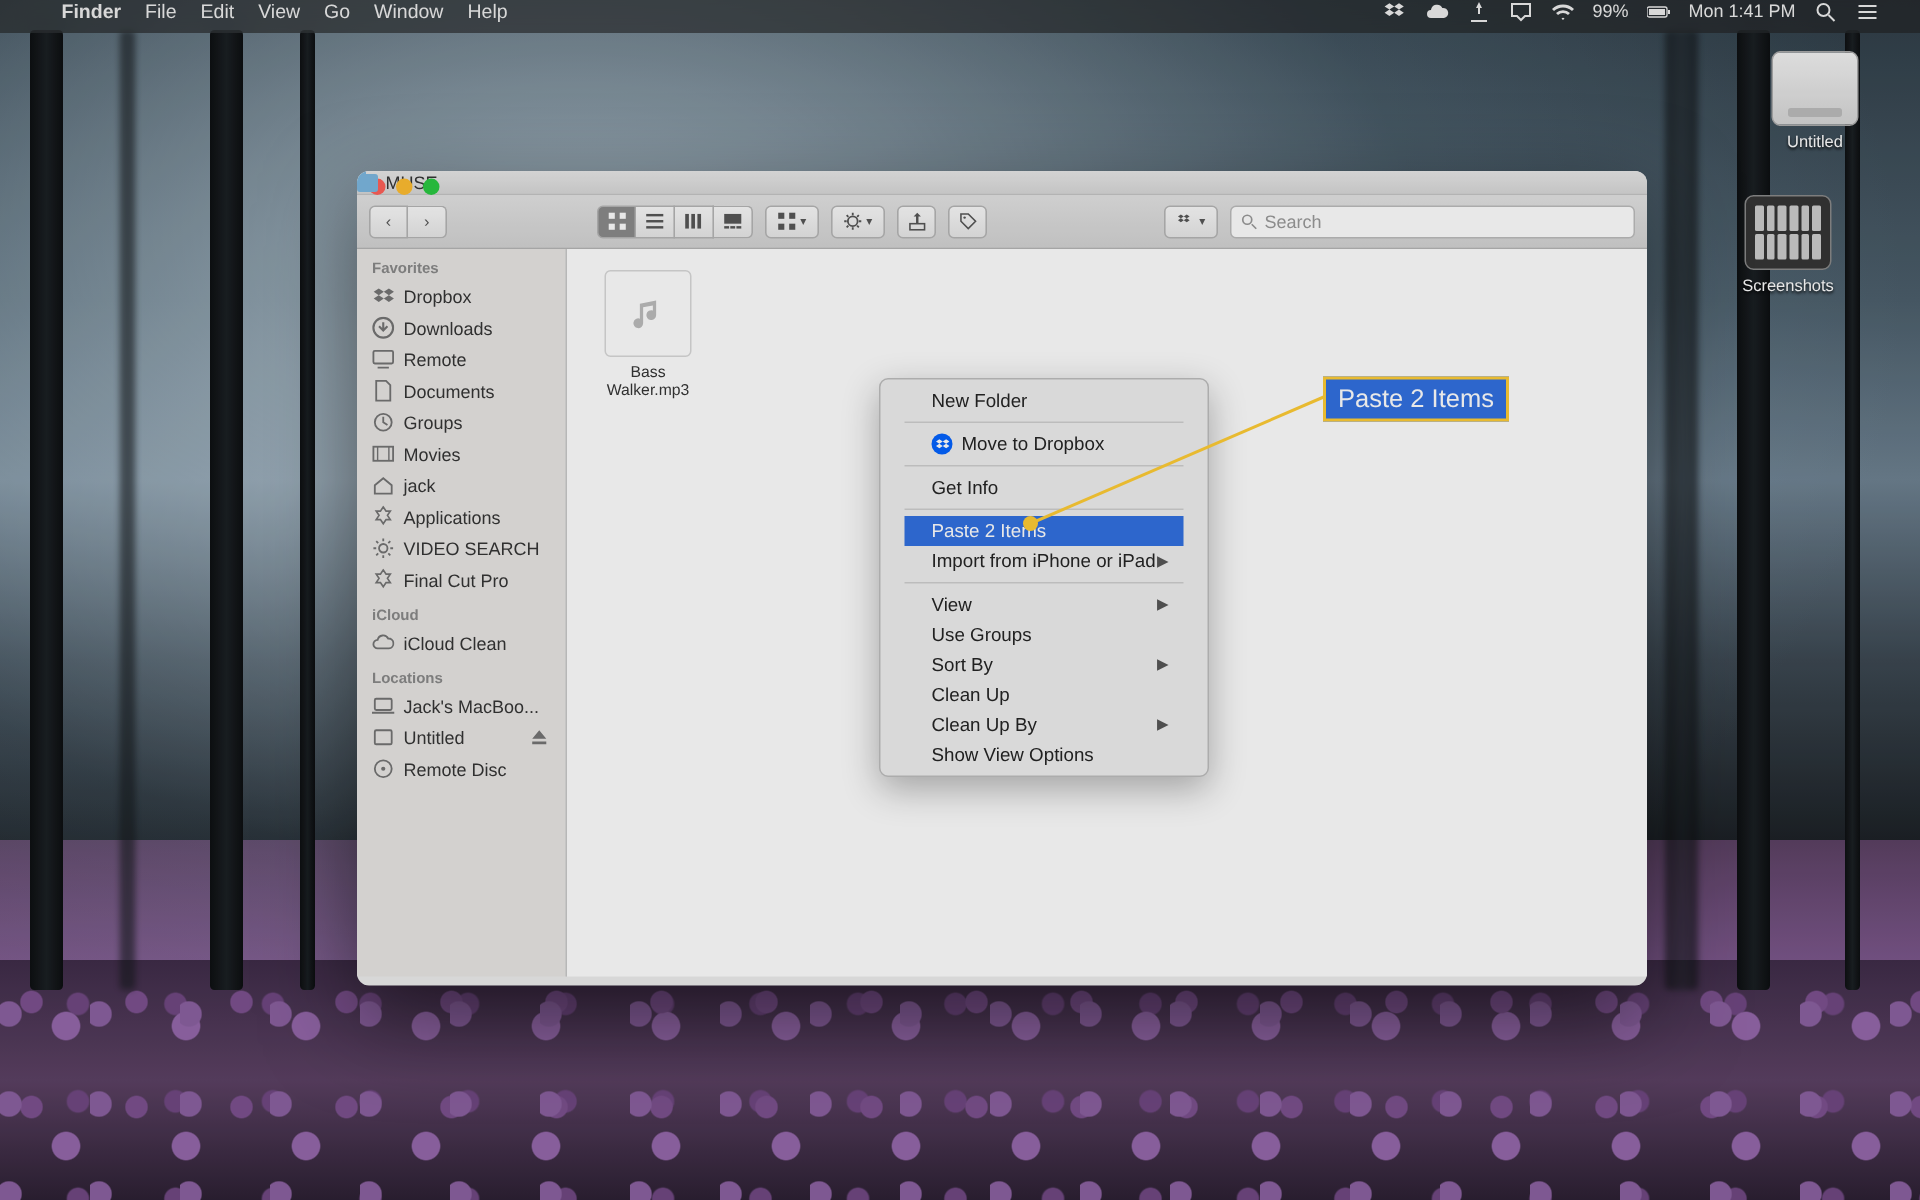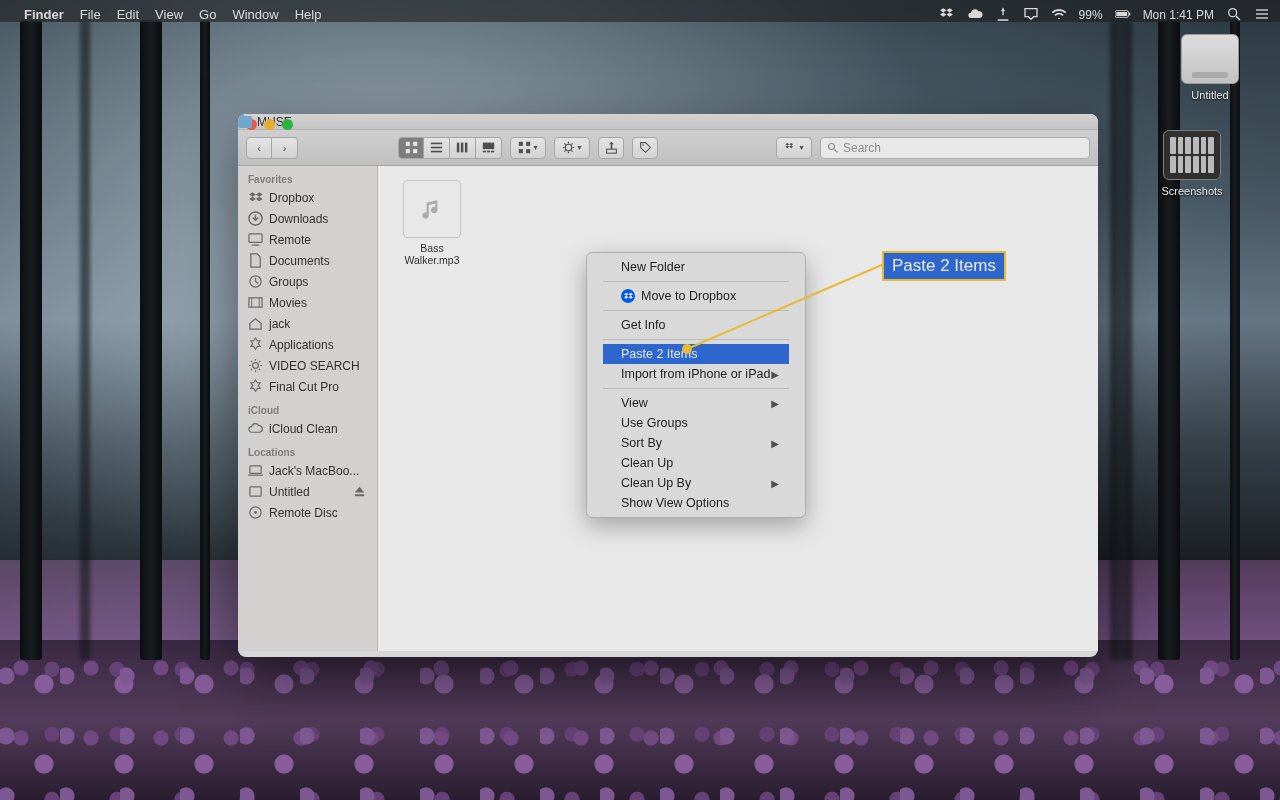--- a/index.html
+++ b/index.html
@@ -21,21 +21,21 @@
   background:
     radial-gradient(circle at 10% 60%, #8a5fa0 0 8px, transparent 9px),
     radial-gradient(circle at 30% 40%, #7b4f8e 0 7px, transparent 8px),
     radial-gradient(circle at 55% 55%, #9466aa 0 9px, transparent 10px),
     radial-gradient(circle at 80% 45%, #6f4681 0 7px, transparent 8px),
     linear-gradient(#3d2a47,#5a3f62,#2a1e31);
   background-size:60px 60px,70px 70px,80px 80px,65px 65px,100% 100%;
 }
 
 
-#menubar { position:absolute; top:0; left:0; right:0; height:22px; background:rgba(30,30,30,0.6); backdrop-filter:blur(10px); display:flex; align-items:flex-end; color:#eee; font-size:13px; padding:0 10px; z-index:50; }
+#menubar { position:absolute; top:0; left:0; right:0; height:22px; background:rgba(30,30,30,0.6); backdrop-filter:blur(10px); display:flex; align-items:flex-start; color:#eee; font-size:13px; padding:0 27px; z-index:50; }
 #menubar .apple { font-size:14px; margin-right:14px; }
 #menubar .mi { margin-right:16px; cursor:default; }
 #menubar .mi.bold { font-weight:600; }
 #menubar .spacer { flex:1; }
 #menubar .ri { margin-left:12px; display:flex; align-items:center; }
 #menubar svg { width:16px; height:16px; fill:#eee; }
 
 
 .desktop-icon { position:absolute; width:80px; text-align:center; color:#fff; font-size:11px; text-shadow:0 1px 2px #000; z-index:5; }
 .desktop-icon .glyph { width:58px; height:50px; margin:0 auto 5px; border-radius:6px; display:flex; align-items:center; justify-content:center; }

